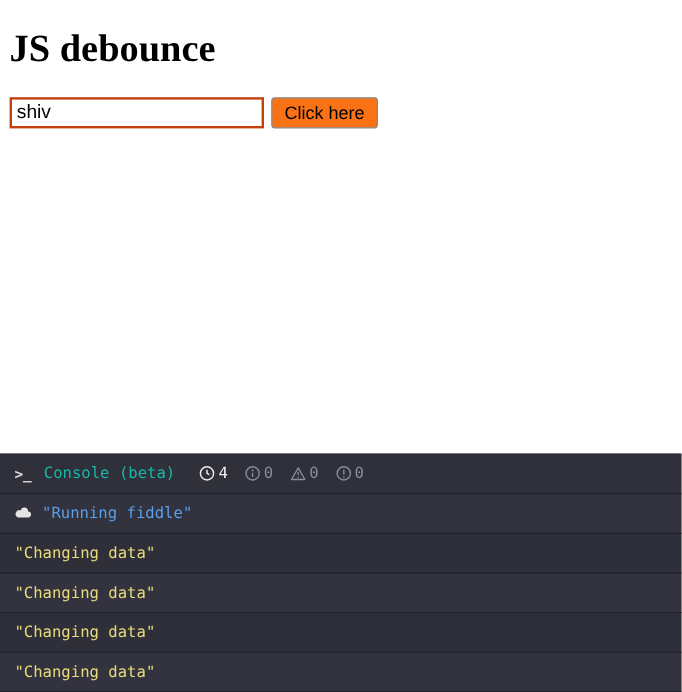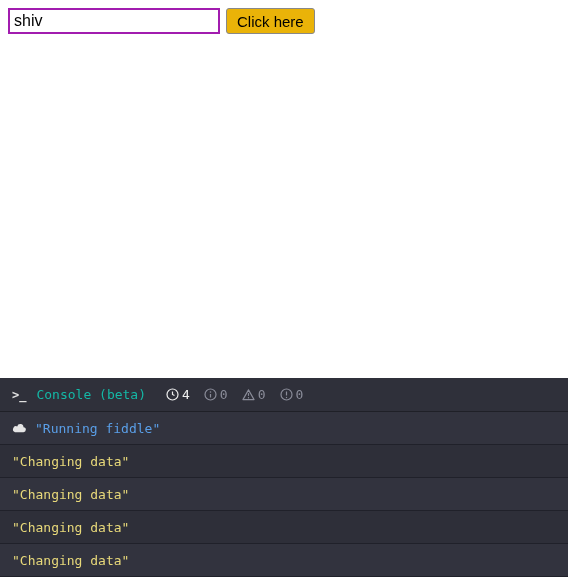--- a/index.html
+++ b/index.html
@@ -27,29 +27,29 @@
     display: flex;
     align-items: center;
     gap: 6px;
     font-family: Arial, Helvetica, sans-serif;
   }
   .text-input {
     width: 212px;
     height: 26px;
     font-size: 16px;
     padding: 2px 4px;
-    border: 2px solid #a21caf;
+    border: 2px solid #c2410c;
     font-family: Arial, Helvetica, sans-serif;
     outline: none;
   }
   .btn {
     height: 26px;
     font-size: 15px;
     padding: 2px 10px;
-    background: #eab308;
+    background: #f97316;
     border: 1px solid #888;
     border-radius: 3px;
     cursor: pointer;
     font-family: Arial, Helvetica, sans-serif;
     text-align: right;
   }
   .console {
     background: #2b2c34;
     width: 100%;
     color: #ccc;
@@ -106,20 +106,21 @@
   }
   .log-row.alt { background: #2e2f39; }
   .cloud-icon { color: #e5e5e5; }
   .log-text-info { color: #5a9fe8; }
   .log-text-plain { color: #e8d97a; }
 </style>
 </head>
 <body>
 
 <div class="content">
+  <h1>JS debounce</h1>
   <div class="row">
     <input type="text" class="text-input" value="shiv" style="">
     <button class="btn">Click here</button>
   </div>
 </div>
 
 <div class="console">
   <div class="console-header">
     <span class="prompt-icon">&gt;_</span>
     <span class="console-title">Console (beta)</span>

